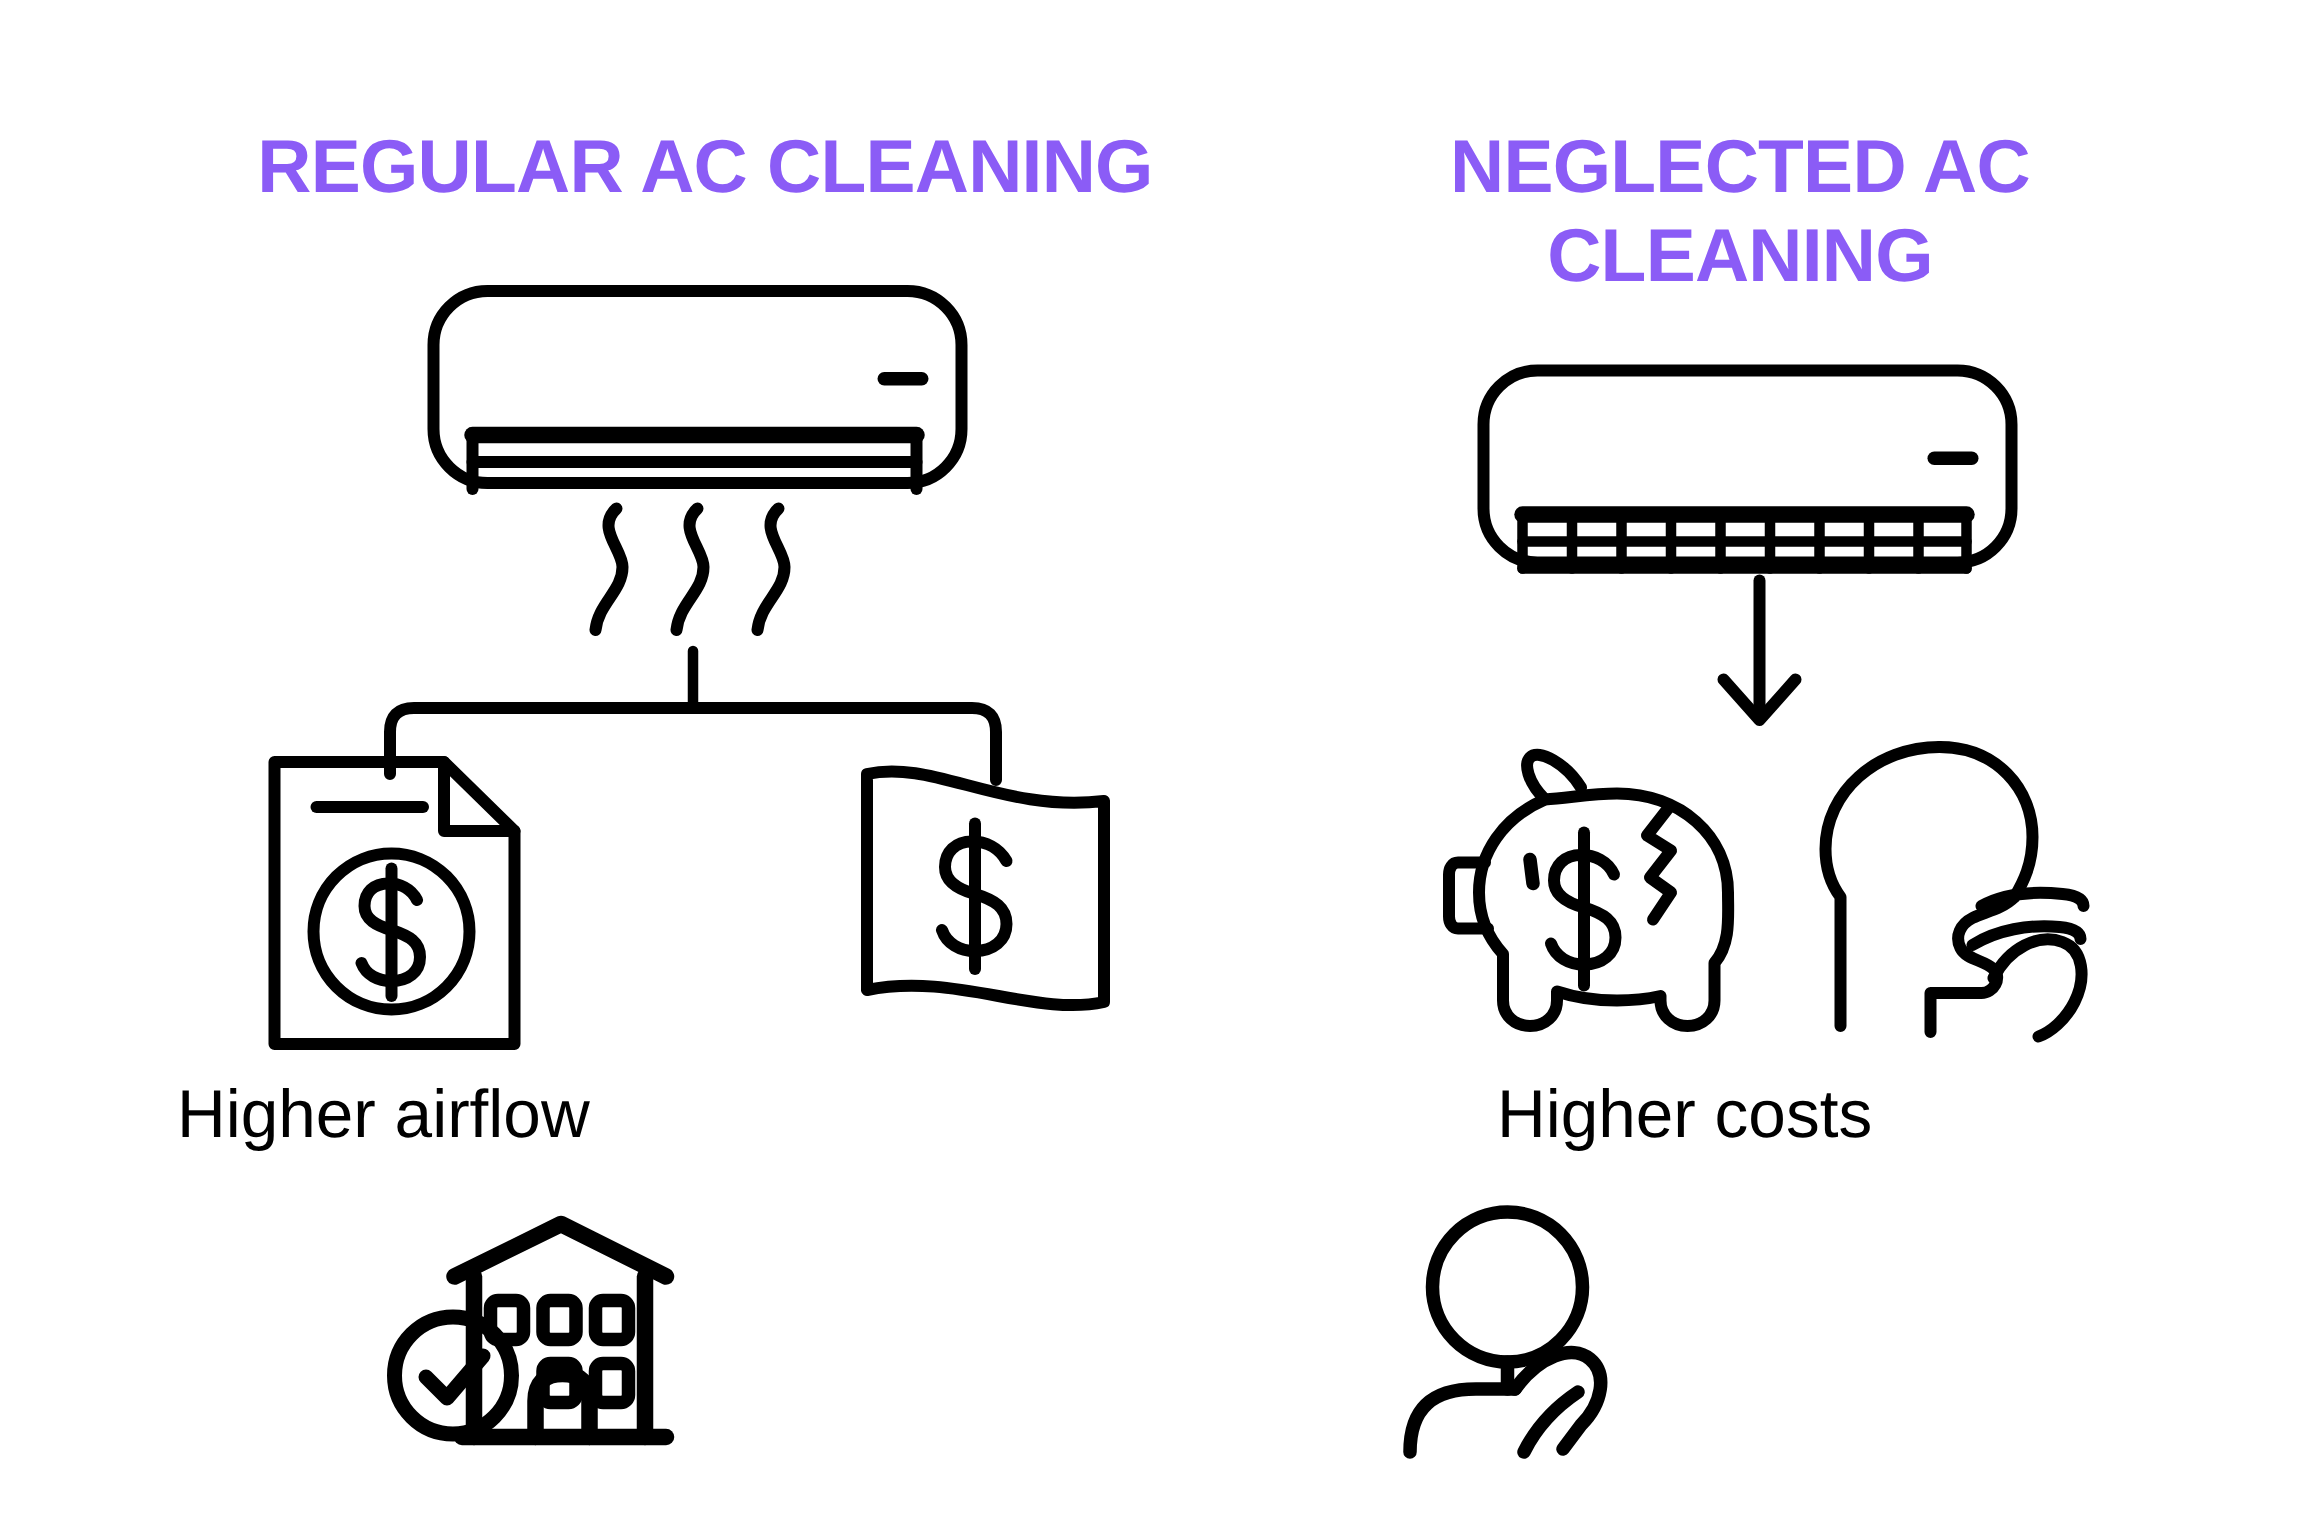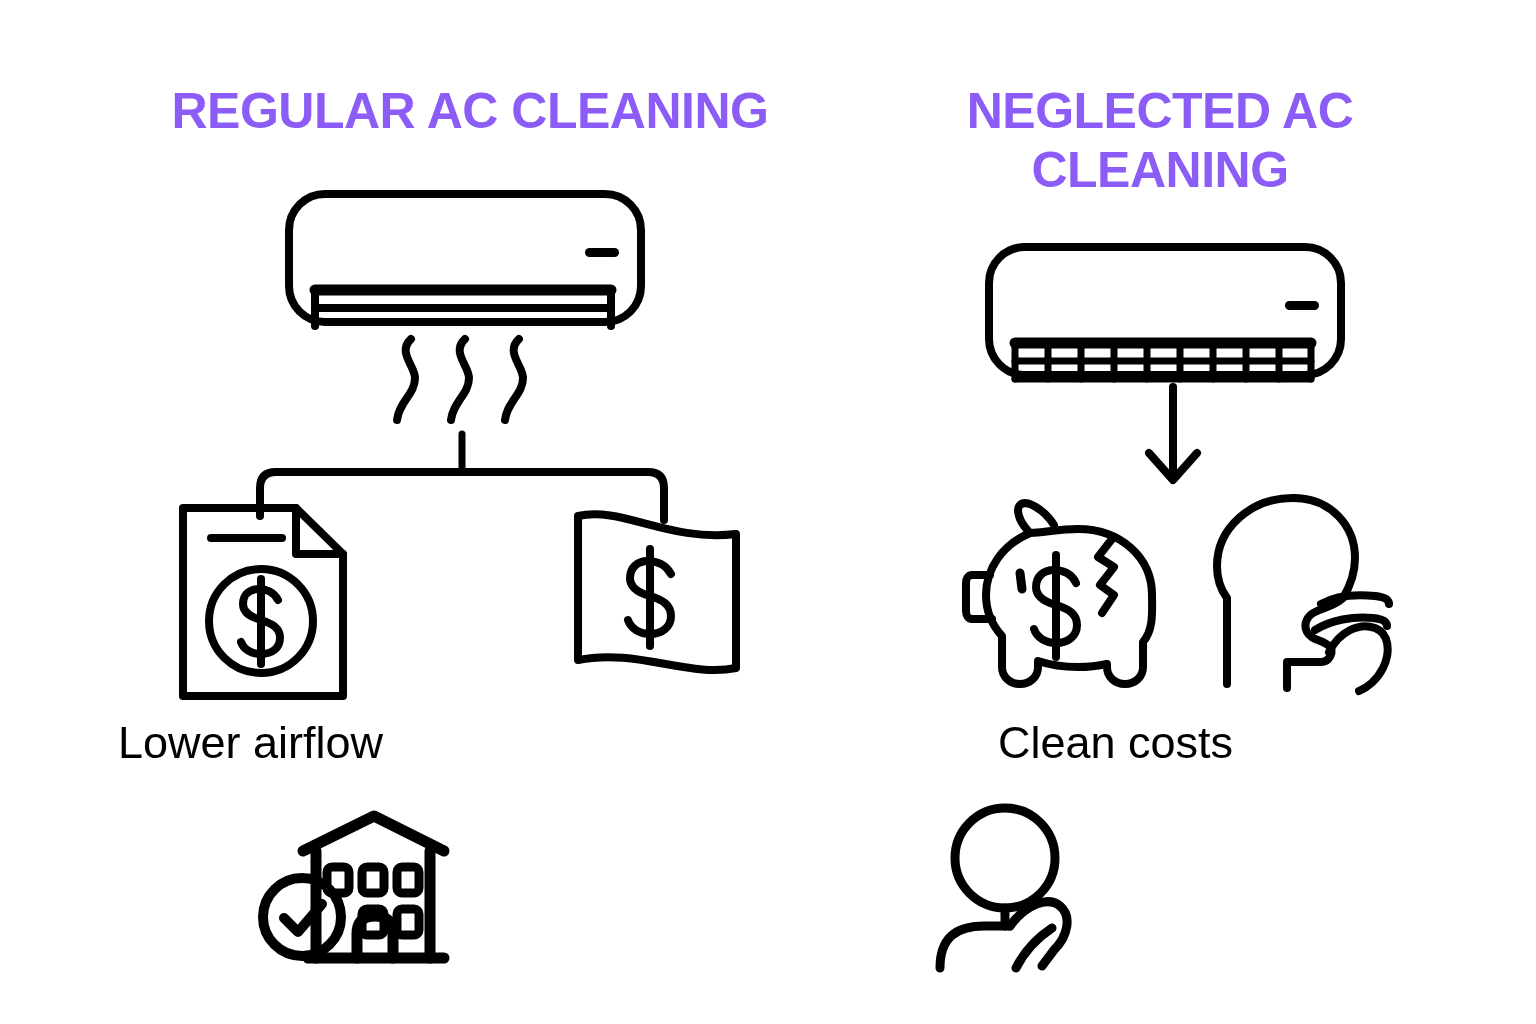--- a/index.html
+++ b/index.html
@@ -202,20 +202,20 @@
       <circle class="ln" cx="75" cy="58" r="50" stroke-width="9"></circle>
 
       <path class="ln" d="M 10 168 C 10 138 26 126 54 126 L 80 126" stroke-width="9"></path>
       <path class="ln" d="M 75 108 L 75 126" stroke-width="9"></path>
 
       <path class="ln" d="M 80 126 C 96 104 118 96 130 106 C 142 116 138 136 124 150 L 112 166" stroke-width="9"></path>
       <path class="ln" d="M 86 168 C 96 148 110 136 122 128" stroke-width="9"></path>
     </svg>
   </div>
 
-  <div class="caption" id="cap-clean-airflow">Lower airflow</div>
-
-
-  <div class="caption" id="cap-higher-costs">Clean costs</div>
+  <div class="caption" id="cap-clean-airflow">Higher airflow</div>
+
+
+  <div class="caption" id="cap-higher-costs">Higher costs</div>
 
 
 
 </div>
 
 </body></html>

